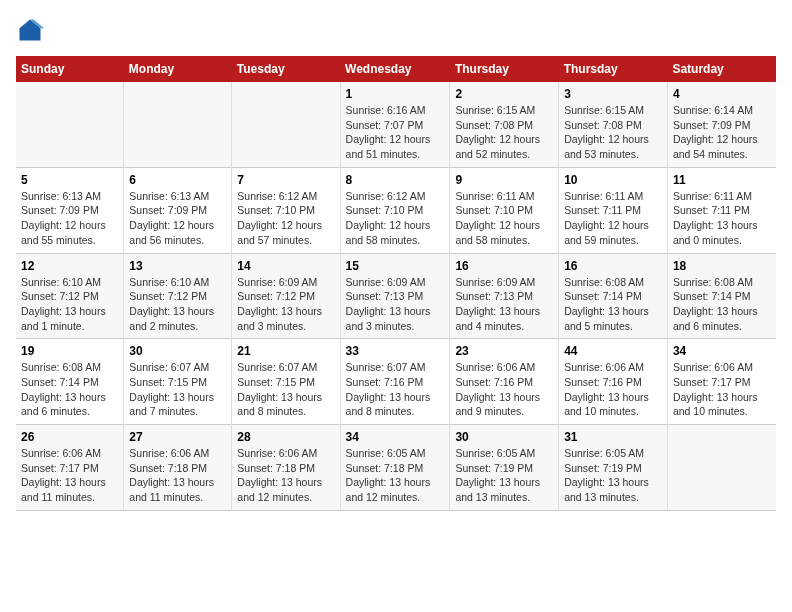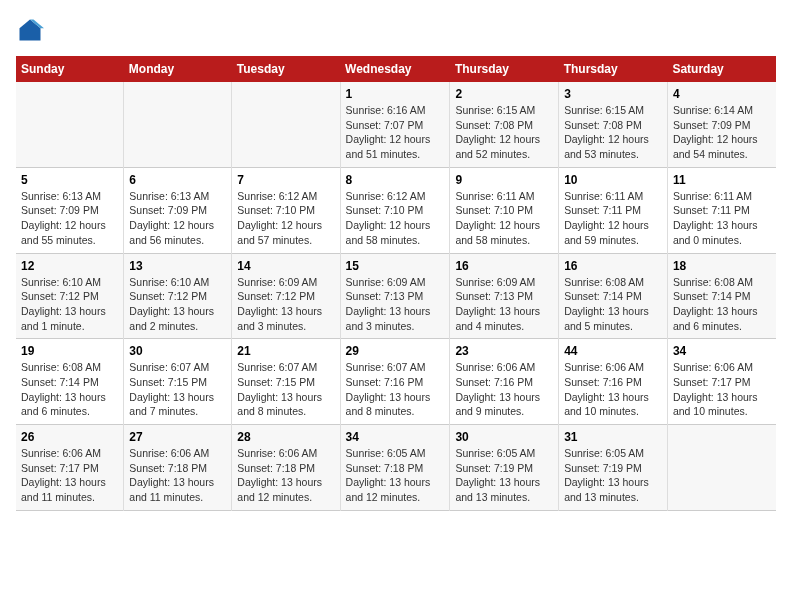--- a/index.html
+++ b/index.html
@@ -274,21 +274,21 @@
 and 7 minutes.</div>
         </td>
         <td>
           <span class="day-num">21</span>
           <div class="day-info" style="white-space: pre-line;">Sunrise: 6:07 AM
 Sunset: 7:15 PM
 Daylight: 13 hours
 and 8 minutes.</div>
         </td>
         <td>
-          <span class="day-num">29</span>
+          <span class="day-num">33</span>
           <div class="day-info" style="white-space: pre-line;">Sunrise: 6:07 AM
 Sunset: 7:16 PM
 Daylight: 13 hours
 and 8 minutes.</div>
         </td>
         <td>
           <span class="day-num">23</span>
           <div class="day-info" style="white-space: pre-line;">Sunrise: 6:06 AM
 Sunset: 7:16 PM
 Daylight: 13 hours

